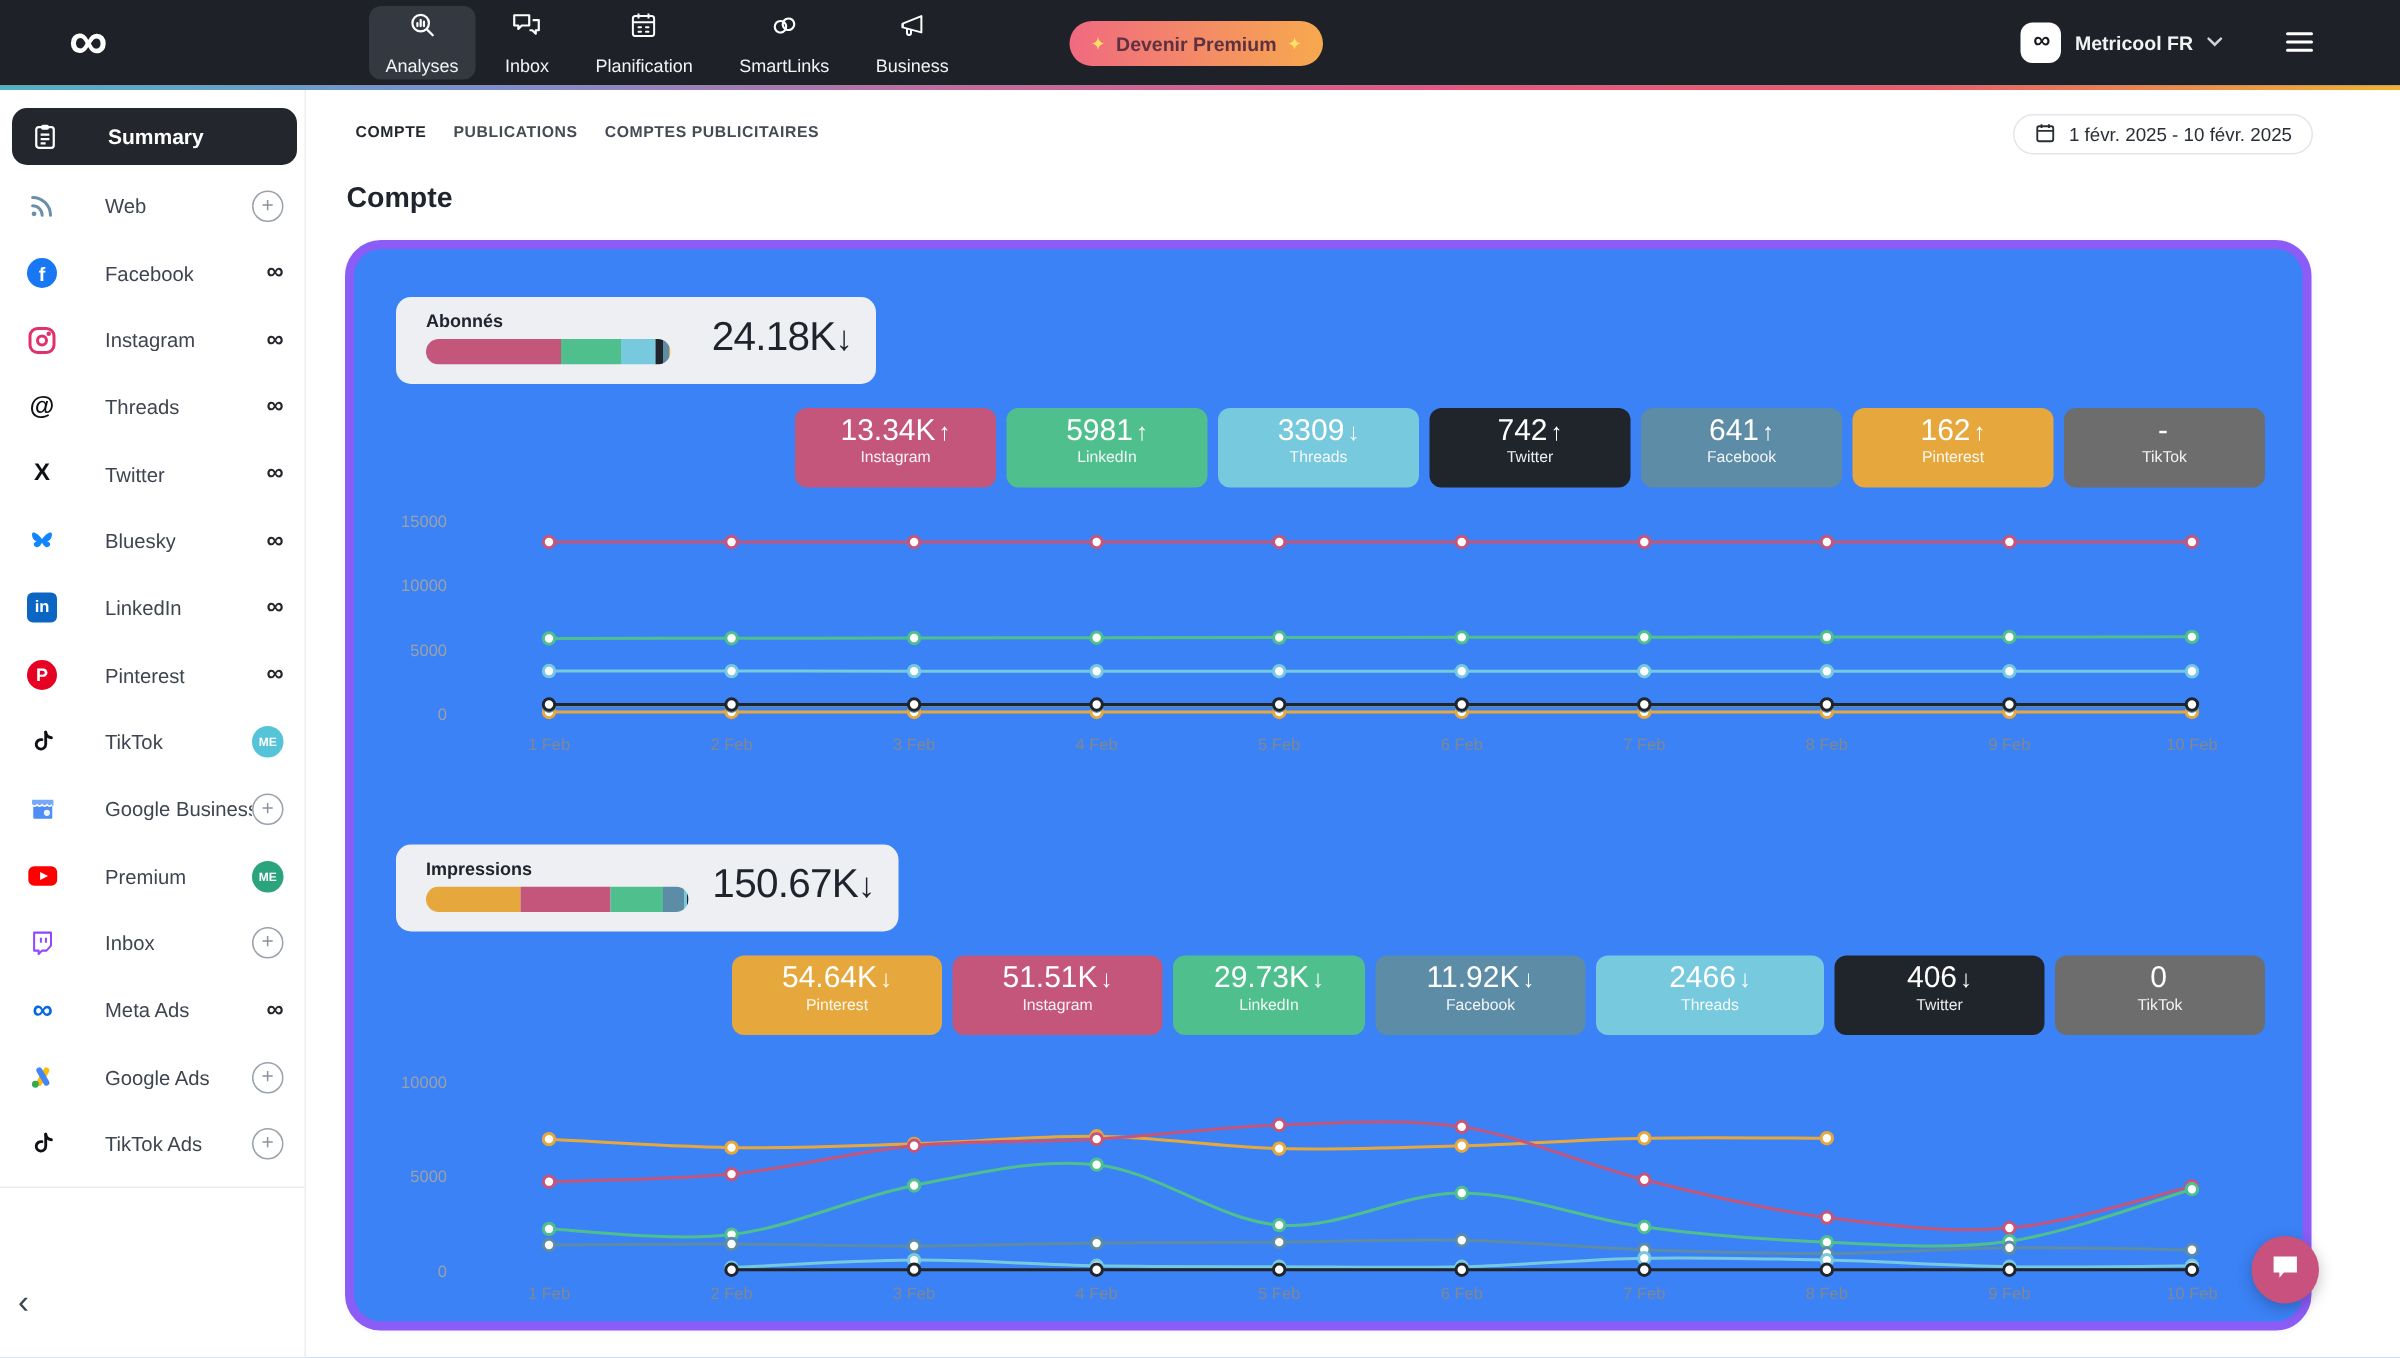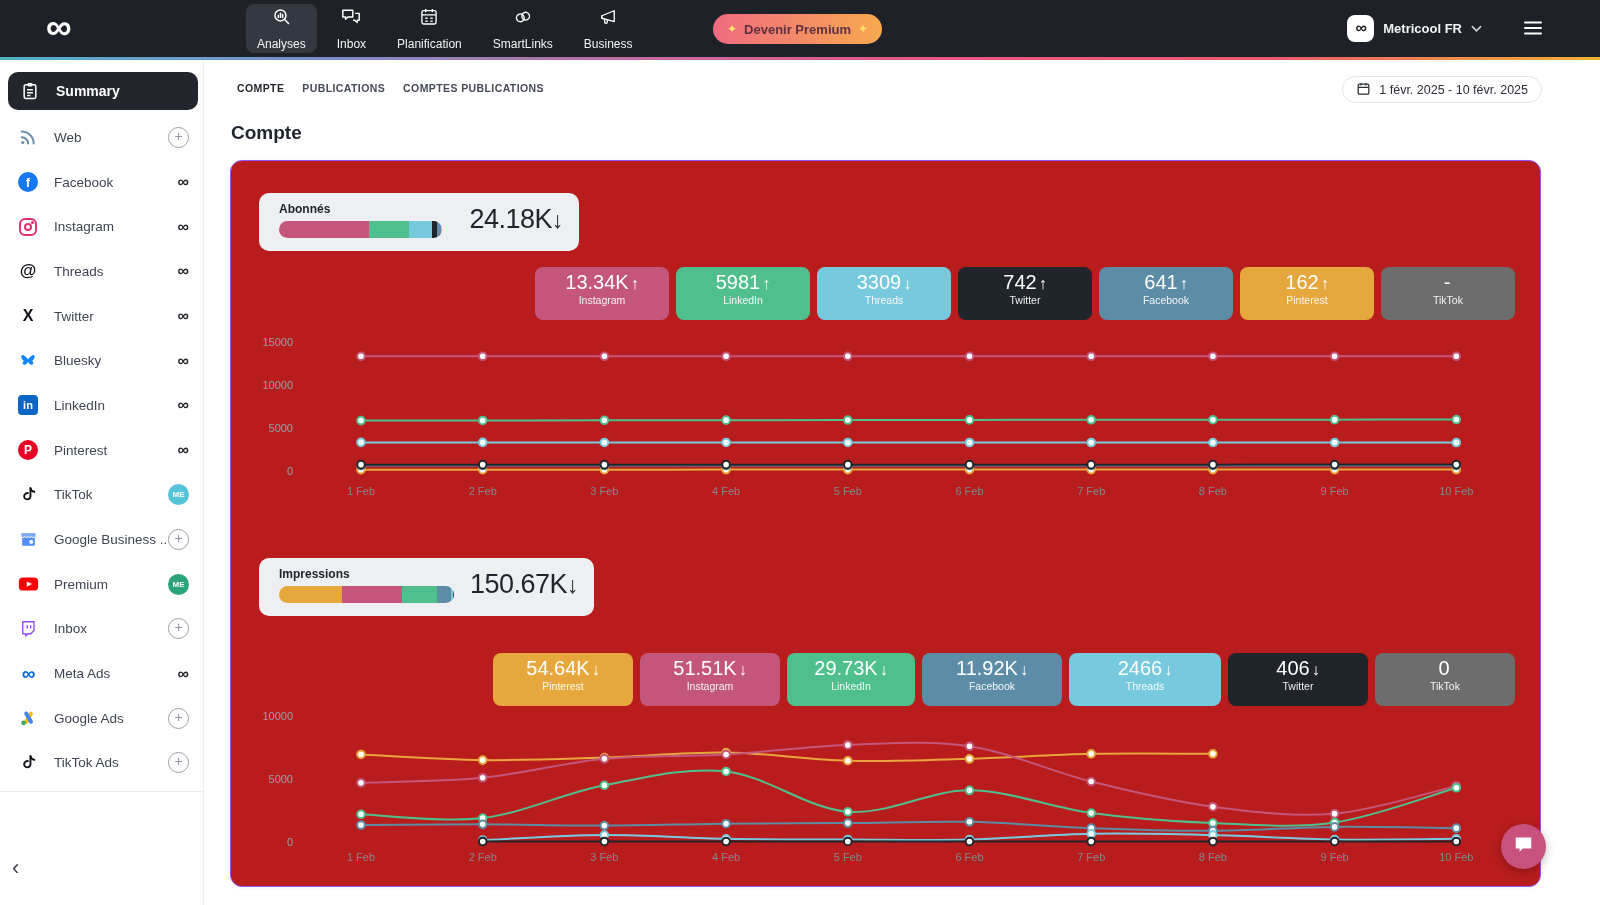--- a/index.html
+++ b/index.html
@@ -27,21 +27,21 @@
   .hamburger { position:absolute; right:58px; top:21px; cursor:pointer; }
   .strip { position:absolute; top:57px; left:0; width:1600px; height:3px; }
 
   
   .sidebar { position:absolute; top:60px; left:0; width:204px; height:845px; background:#fff;
     border-right:1px solid #ededf1; padding-top:12px; }
   .sb-item { display:flex; align-items:center; height:44.7px; padding:0 14px 0 16px; cursor:pointer; }
   .sb-item.active { background:#23262c; border-radius:10px; margin:0 5px 5px 8px; height:38px; padding:0 12px 0 10px; }
   .sb-item.active .sb-label { color:#fff; font-weight:600; font-size:14px; }
   .sb-ico { width:24px; height:24px; display:flex; align-items:center; justify-content:center; flex:0 0 24px; }
-  .sb-label { margin-left:14px; font-size:13.5px; color:#3f4550; white-space:nowrap; overflow:hidden; }
+  .sb-label { margin-left:30px; font-size:13.5px; color:#3f4550; white-space:nowrap; overflow:hidden; }
   .sb-badge { margin-left:auto; display:flex; align-items:center; }
   .badge-inf { font-size:16px; font-weight:800; color:#23262c; }
   .badge-plus { width:21px; height:21px; border:1.6px solid #9aa1ab; border-radius:50%; color:#8d949e;
     font-size:14px; line-height:17px; text-align:center; display:inline-block; }
   .badge-me { width:21px; height:21px; border-radius:50%; color:#fff; font-size:8px; font-weight:800;
     display:flex; align-items:center; justify-content:center; }
   .sb-divider { border-top:1px solid #ececf0; margin:6px 0 2px 0; }
   .collapse-btn { position:absolute; left:12px; top:795px; font-size:22px; color:#3f4550; cursor:pointer; }
 
   
@@ -57,35 +57,35 @@
   .meta-inf { color:#0668e1; font-weight:800; font-size:19px; letter-spacing:-1px; }
 
   
   .tabs { position:absolute; left:237px; top:82px; display:flex; gap:18px; }
   .tab { font-size:10.5px; font-weight:700; letter-spacing:.4px; color:#454b55; cursor:pointer; }
   .tab.active { color:#23272e; }
   .date-chip { position:absolute; right:58px; top:76px; height:27px; border:1px solid #e3e5ea; border-radius:14px;
     background:#fff; display:flex; align-items:center; gap:8px; padding:0 13px; font-size:12.5px; color:#2a2e36; cursor:pointer; }
   .page-title { position:absolute; left:231px; top:122px; font-size:19px; font-weight:600; color:#20242c; }
 
-  .big-card { position:absolute; left:230px; top:160px; width:1311px; height:727px; background:#b91c1c;
-    border:1px solid #8b5cf6; border-radius:12px; box-shadow:0 1px 4px rgba(20,24,31,.05); }
+  .big-card { position:absolute; left:230px; top:160px; width:1311px; height:727px; background:#3b82f6;
+    border:6px solid #8b5cf6; border-radius:24px; box-shadow:0 1px 4px rgba(20,24,31,.05); }
 
   .summary-box { position:absolute; left:28px; height:58px; background:#edeff3; border-radius:10px; }
   #sum-box-0 { top:32px; width:320px; }
   #sum-box-1 { top:397px; width:335px; }
   .sum-title { position:absolute; left:20px; top:9px; font-size:12px; font-weight:700; color:#20242c; }
   .sum-bar { position:absolute; left:20px; top:28px; height:17px; border-radius:9px; overflow:hidden; display:flex; }
   #sum-bar-0 { width:163px; } #sum-bar-1 { width:175px; }
   .seg { height:100%; }
   .sum-value { position:absolute; right:16px; top:11px; font-size:27px; font-weight:500; color:#1f242c; letter-spacing:-.5px; }
   .sum-arrow { font-size:23px; font-weight:400; }
 
   .cards-row { position:absolute; right:25px; display:flex; gap:7px; }
-  #cards-row-0 { top:106px;padding-left:46px; } #cards-row-1 { top:492px;align-items:flex-end; }
+  #cards-row-0 { top:106px;padding-left:46px; } #cards-row-1 { top:471px;align-items:flex-end; }
   .metric-card { height:53px; border-radius:8px; color:#fff; text-align:center; padding-top:4px; cursor:pointer; }
   .mc-value { font-size:20px; font-weight:500; }
   .mc-arrow { font-size:16px; margin-left:2px; }
   .mc-label { font-size:10.5px; opacity:.92; margin-top:0; }
 
   .chart { position:absolute; left:0; }
   #chart-0 { top:170px; } #chart-1 { top:540px; }
   .tick { font-size:11px; fill:#9aa0a8; font-family:"Liberation Sans","DejaVu Sans",sans-serif; }
   .xlab { font-size:11px; fill:#82888f; font-family:"Liberation Sans","DejaVu Sans",sans-serif; }
 
@@ -344,21 +344,21 @@
           </span>
         </div>
       </div>
     <div class="sb-divider"></div>
     <div class="collapse-btn">‹</div>
   </div>
 
   <div class="tabs" id="tabs">
       <div class="tab active">COMPTE</div>
       <div class="tab">PUBLICATIONS</div>
-      <div class="tab">COMPTES PUBLICATIONS</div>
+      <div class="tab">COMPTES PUBLICITAIRES</div>
     </div>
   <div class="date-chip">
     <span><svg width="15" height="15" viewBox="0 0 24 24" fill="none" stroke="#2a2e35" stroke-width="2">
           <rect x="3.5" y="5" width="17" height="16" rx="2"></rect>
           <path d="M8 3v4M16 3v4M3.5 10h17"></path>
         </svg></span>
     <span>1 févr. 2025 - 10 févr. 2025</span>
   </div>
   <div class="page-title">Compte</div>
 

